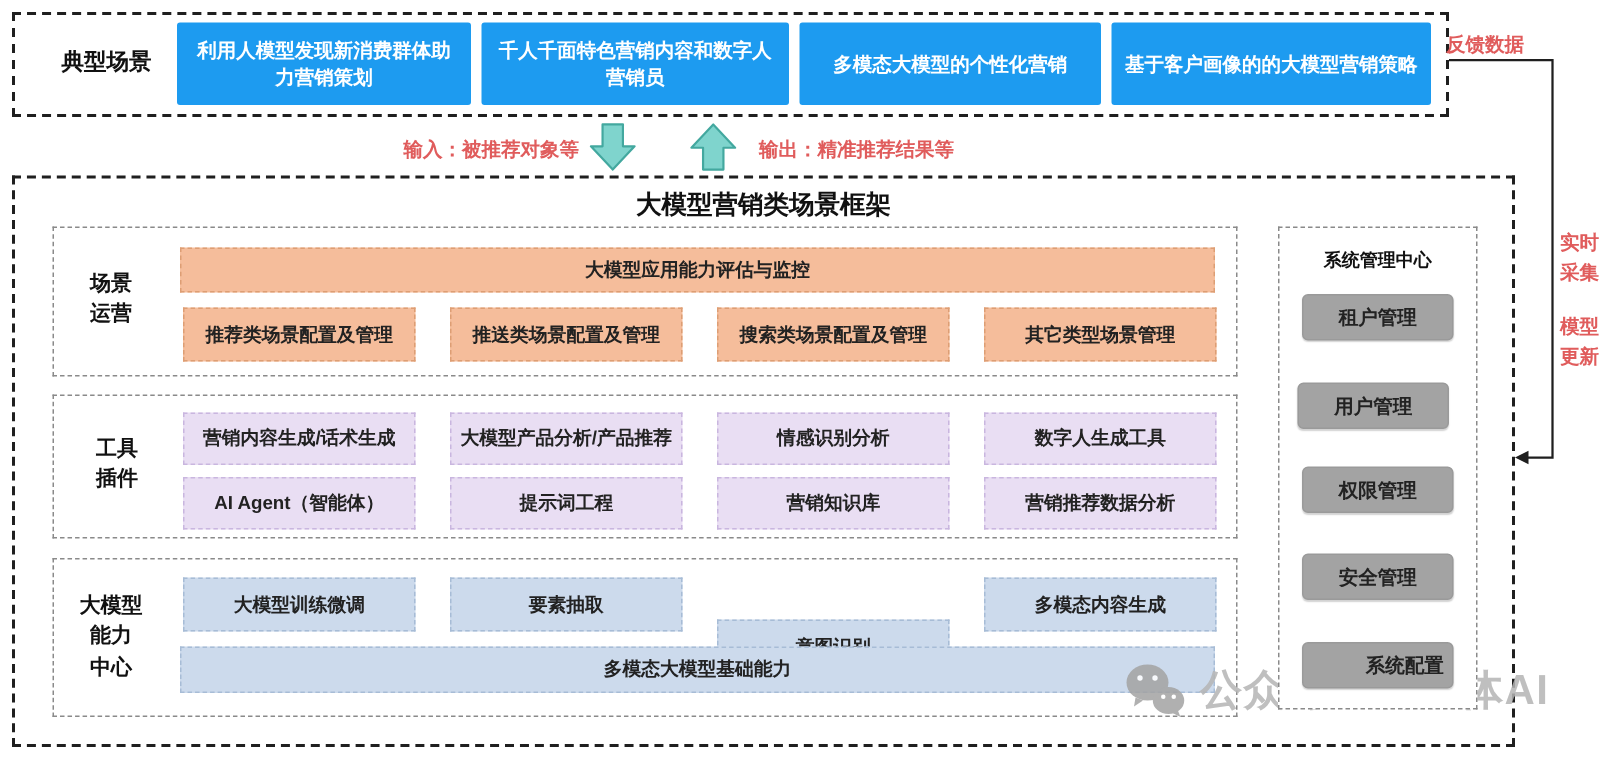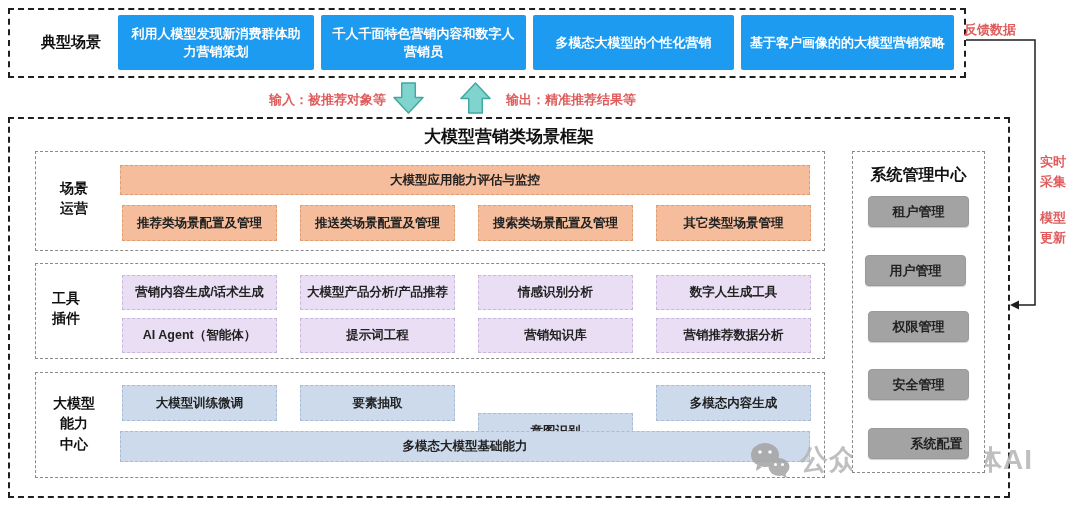--- a/index.html
+++ b/index.html
@@ -20,21 +20,21 @@
     border-radius:2px;padding:3px 9px;}
   .orange-box{background:#f5bd9b;border:1px dashed #dd9e74;color:#222;font-size:12.5px;font-weight:600;}
   .purple-box{background:#e9def3;border:1px dashed #c9b6df;color:#222;font-size:12.5px;font-weight:600;}
   .lblue-box{background:#ccdaec;border:1px dashed #a7bcd6;color:#222;font-size:12.5px;font-weight:600;}
   .gray-box{background:#a3a3a3;border:1px solid #9a9a9a;border-radius:4px;color:#222;
     font-size:13px;font-weight:600;box-shadow:0 1px 1px rgba(0,0,0,.18);}
 
   .side-label{font-weight:bold;font-size:14px;white-space:pre-line;text-align:center;line-height:1.45;color:#111;}
   .red-note{color:#e05c5c;font-size:13px;font-weight:600;white-space:pre-line;line-height:1.5;}
   .frame-title{font-weight:bold;font-size:17px;text-align:center;color:#111;}
-  .panel-title{font-weight:bold;font-size:16px;text-align:center;color:#111;}
+  .panel-title{font-weight:bold;font-size:12px;text-align:center;color:#111;}
 
   .watermark{display:flex;align-items:center;gap:8px;z-index:2;opacity:.85;}
   .watermark .wm-text{color:#b5b5b5;font-size:28px;font-weight:bold;letter-spacing:1px;}
 
   .z3{z-index:3;}
   svg{display:block;}
 </style>
 </head>
 <body>
 
@@ -66,21 +66,21 @@
   <div class="abs frame-fine" style="left:35px;top:151px;width:790px;height:100px;"></div>
   <div class="abs cbox side-label" style="left:48px;top:178px;width:52px;">场景
 运营</div>
   <div class="abs cbox orange-box" style="left:120px;top:165px;width:690px;height:30px;font-weight:bold;">大模型应用能力评估与监控</div>
   <div class="abs cbox orange-box" style="left:122px;top:205px;width:155px;height:36px;">推荐类场景配置及管理</div>
   <div class="abs cbox orange-box" style="left:300px;top:205px;width:155px;height:36px;">推送类场景配置及管理</div>
   <div class="abs cbox orange-box" style="left:478px;top:205px;width:155px;height:36px;">搜索类场景配置及管理</div>
   <div class="abs cbox orange-box" style="left:656px;top:205px;width:155px;height:36px;">其它类型场景管理</div>
 
   <div class="abs frame-fine" style="left:35px;top:263px;width:790px;height:96px;"></div>
-  <div class="abs cbox side-label" style="left:40px;top:288px;width:52px;text-align:right;">工具
+  <div class="abs cbox side-label" style="left:52px;top:288px;width:52px;text-align:right;">工具
 插件</div>
   <div class="abs cbox purple-box" style="left:122px;top:275px;width:155px;height:35px;">营销内容生成/话术生成</div>
   <div class="abs cbox purple-box" style="left:300px;top:275px;width:155px;height:35px;">大模型产品分析/产品推荐</div>
   <div class="abs cbox purple-box" style="left:478px;top:275px;width:155px;height:35px;">情感识别分析</div>
   <div class="abs cbox purple-box" style="left:656px;top:275px;width:155px;height:35px;">数字人生成工具</div>
   <div class="abs cbox purple-box" style="left:122px;top:318px;width:155px;height:35px;">AI Agent（智能体）</div>
   <div class="abs cbox purple-box" style="left:300px;top:318px;width:155px;height:35px;">提示词工程</div>
   <div class="abs cbox purple-box" style="left:478px;top:318px;width:155px;height:35px;">营销知识库</div>
   <div class="abs cbox purple-box" style="left:656px;top:318px;width:155px;height:35px;">营销推荐数据分析</div>
 

